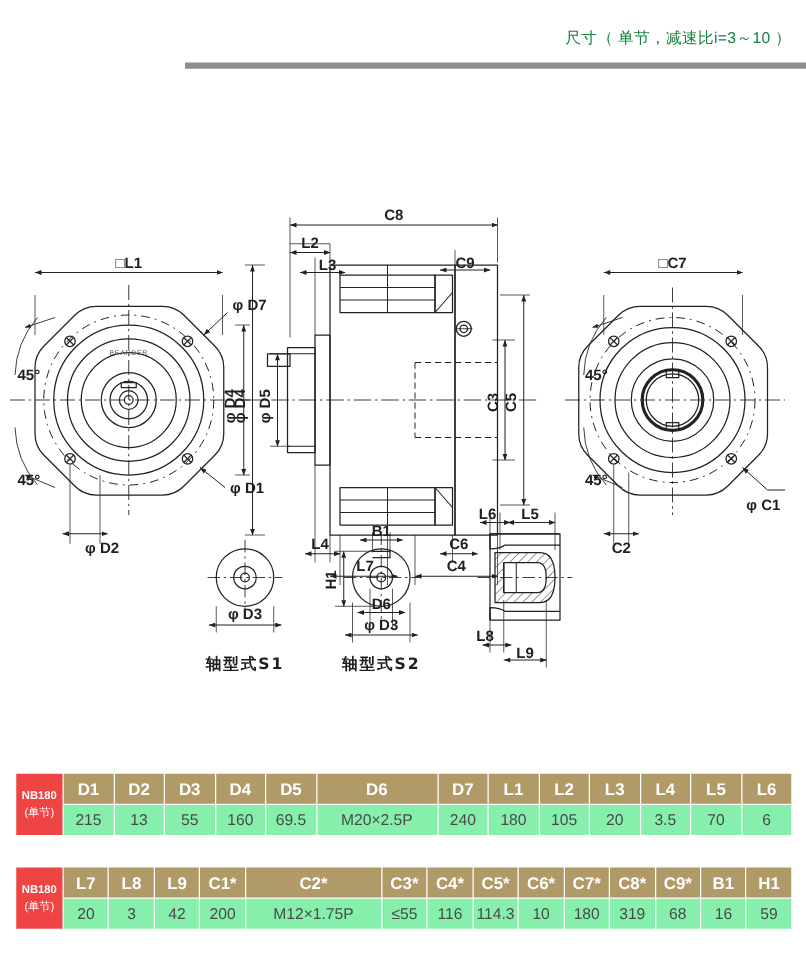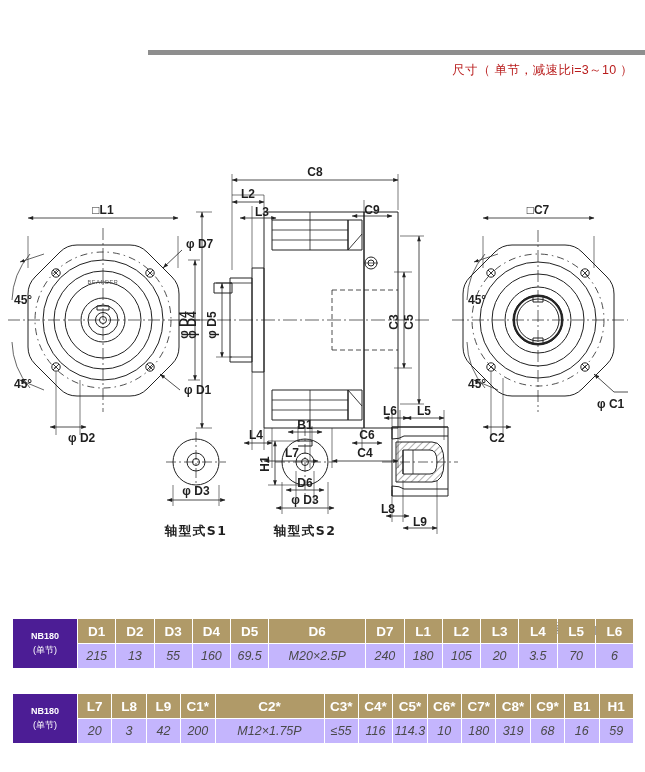--- a/index.html
+++ b/index.html
@@ -10,21 +10,21 @@
     color:#3a3a3a;
     overflow:hidden;
     position:relative;
   }
   .page{position:relative;width:645px;height:772px;}
 
   
   .hdr-sub{
     position:absolute;left:0;top:22px;width:633px;
     text-align:right;
-    font-size:12.5px;color:#b91c1c;letter-spacing:.3px;margin-top:40px;
+    font-size:12.5px;color:#15803d;letter-spacing:.3px;
   }
   .hdr-rule{
     position:absolute;left:148px;top:50px;width:497px;height:5px;
     background:#8e8e8e;
   }
   .hdr-title{
     position:absolute;left:0;top:57px;width:637px;
     text-align:right;
     font-size:31px;font-weight:bold;color:#6a6a6a;
     letter-spacing:-.5px;
@@ -51,28 +51,28 @@
     padding:0;margin:0;height:24px;
     text-align:center;vertical-align:middle;
     font-size:13px;font-weight:bold;
   }
   .tbl th{
     background:#b09a68;color:#ffffff;
     font-size:13.5px;
     margin-top:15px;
   }
   .tbl td.val{
-    background:#c4b5fd;color:#4a4a4a;
-    font-weight:normal;font-size:12.5px;font-style:italic;
+    background:#86efac;color:#4a4a4a;
+    font-weight:normal;font-size:12.5px;
   }
   .tbl td.rowlab{
-    background:#4c1d95;color:#ffffff;
+    background:#ef4444;color:#ffffff;
     font-size:9px;font-weight:bold;
     line-height:1.5;
-    width:64px;
+    width:37px;
   }
   .tbl td.rowlab .l2{font-size:9px;font-weight:normal;}
 </style>
 </head>
 <body>
 
 <div class="page">
 
   <div class="hdr-sub">尺寸（ 单节，减速比i=3～10 ）</div>
   <div class="hdr-rule"></div>

